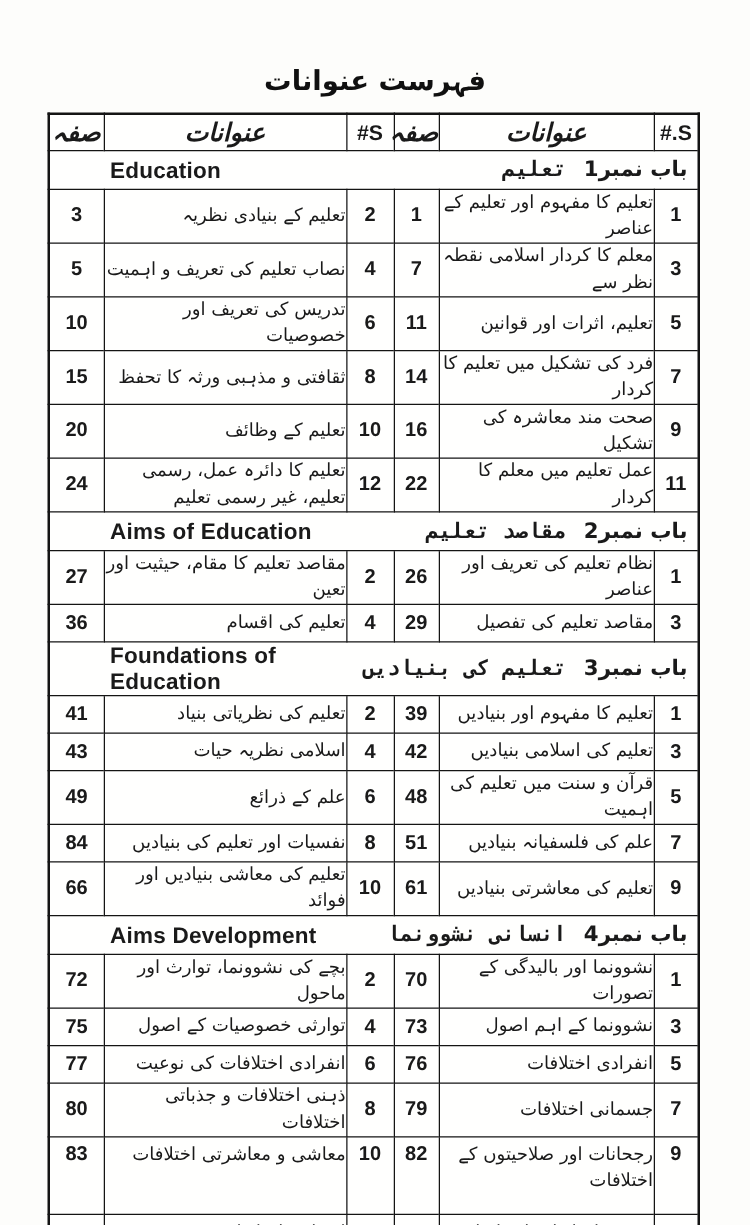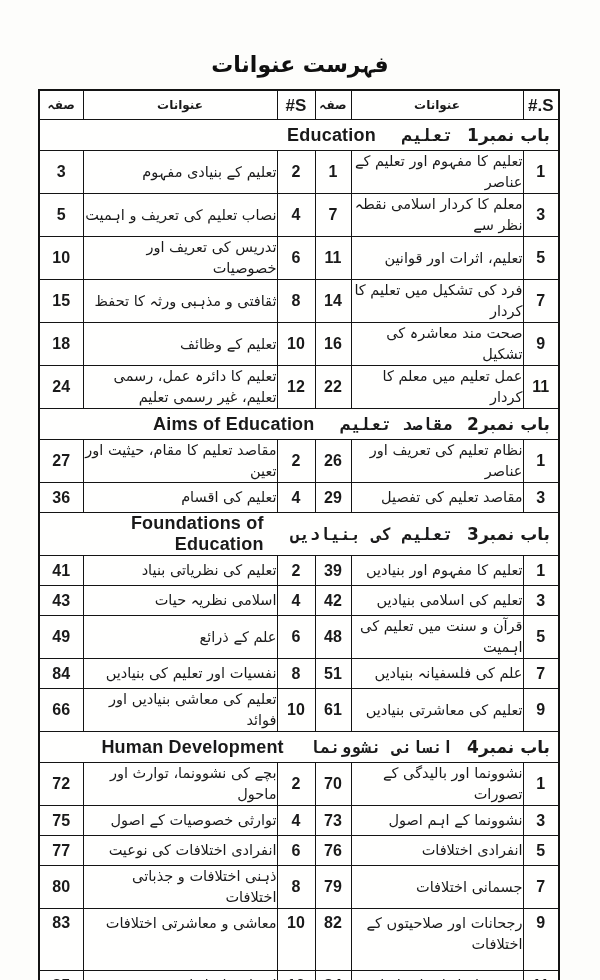--- a/index.html
+++ b/index.html
@@ -59,22 +59,23 @@
   col.c-pg2  { width: 44px; }
 
   thead th {
     height: 28px;
     font-size: 16px;
     font-weight: bold;
     text-align: center;
     line-height: 1;
   }
   th.hdr-ur {
-    font-size: 12px;
-    font-family: "DejaVu Sans", "Liberation Sans", sans-serif;
+    font-size: 20px;
+    font-family: "DejaVu Sans", "Liberation Sans", sans-serif;
+    font-style: italic;
   }
   th.hdr-sn {
     font-size: 17px;
     font-family: "Liberation Sans", sans-serif;
   }
   tr.chapter-row td {
     height: 30px;
     padding: 0 8px;
   }
   .chapter-inner {
@@ -94,21 +95,21 @@
   }
   .chapter-ur {
     font-size: 17px;
     font-weight: bold;
     white-space: nowrap;
     padding-left: 26px;
     font-family: Liberation Mono, monospace;
   }
   .chapter-en {
     flex: 1;
-    text-align: right;
+    text-align: left;
     font-size: 18px;
     font-weight: bold;
     letter-spacing: 0.2px;
     font-family: "Liberation Sans", sans-serif;
     direction: ltr;
     padding-left: 40px;
   }
   td.num {
     text-align: center;
     font-size: 16px;
@@ -165,21 +166,21 @@
                 <span class="chapter-ur">تعلیم</span>
                 <span class="chapter-en">Education</span>
               </div>
             </td>
           </tr>
           <tr class="data-row">
             <td class="num">1</td>
             <td class="title">تعلیم کا مفہوم اور تعلیم کے عناصر</td>
             <td class="num">1</td>
             <td class="num">2</td>
-            <td class="title">تعلیم کے بنیادی مفہوم</td>
+            <td class="title">تعلیم کے بنیادی نظریہ</td>
             <td class="num">3</td>
           </tr>
           <tr class="data-row">
             <td class="num">3</td>
             <td class="title">معلم کا کردار اسلامی نقطہ نظر سے</td>
             <td class="num">7</td>
             <td class="num">4</td>
             <td class="title">نصاب تعلیم کی تعریف و اہمیت</td>
             <td class="num">5</td>
           </tr>
@@ -198,21 +199,21 @@
             <td class="num">8</td>
             <td class="title">ثقافتی و مذہبی ورثہ کا تحفظ</td>
             <td class="num">15</td>
           </tr>
           <tr class="data-row">
             <td class="num">9</td>
             <td class="title">صحت مند معاشرہ کی تشکیل</td>
             <td class="num">16</td>
             <td class="num">10</td>
             <td class="title">تعلیم کے وظائف</td>
-            <td class="num">18</td>
+            <td class="num">20</td>
           </tr>
           <tr class="data-row">
             <td class="num">11</td>
             <td class="title">عمل تعلیم میں معلم کا کردار</td>
             <td class="num">22</td>
             <td class="num">12</td>
             <td class="title">تعلیم کا دائرہ عمل، رسمی تعلیم، غیر رسمی تعلیم</td>
             <td class="num">24</td>
           </tr>
           <tr class="chapter-row">
@@ -287,21 +288,21 @@
             <td class="num">61</td>
             <td class="num">10</td>
             <td class="title">تعلیم کی معاشی بنیادیں اور فوائد</td>
             <td class="num">66</td>
           </tr>
           <tr class="chapter-row">
             <td colspan="6">
               <div class="chapter-inner">
                 <span class="chapter-label">باب نمبر4</span>
                 <span class="chapter-ur">انسانی نشوونما</span>
-                <span class="chapter-en">Human Development</span>
+                <span class="chapter-en">Aims Development</span>
               </div>
             </td>
           </tr>
           <tr class="data-row">
             <td class="num">1</td>
             <td class="title">نشوونما اور بالیدگی کے تصورات</td>
             <td class="num">70</td>
             <td class="num">2</td>
             <td class="title">بچے کی نشوونما، توارث اور ماحول</td>
             <td class="num">72</td>

